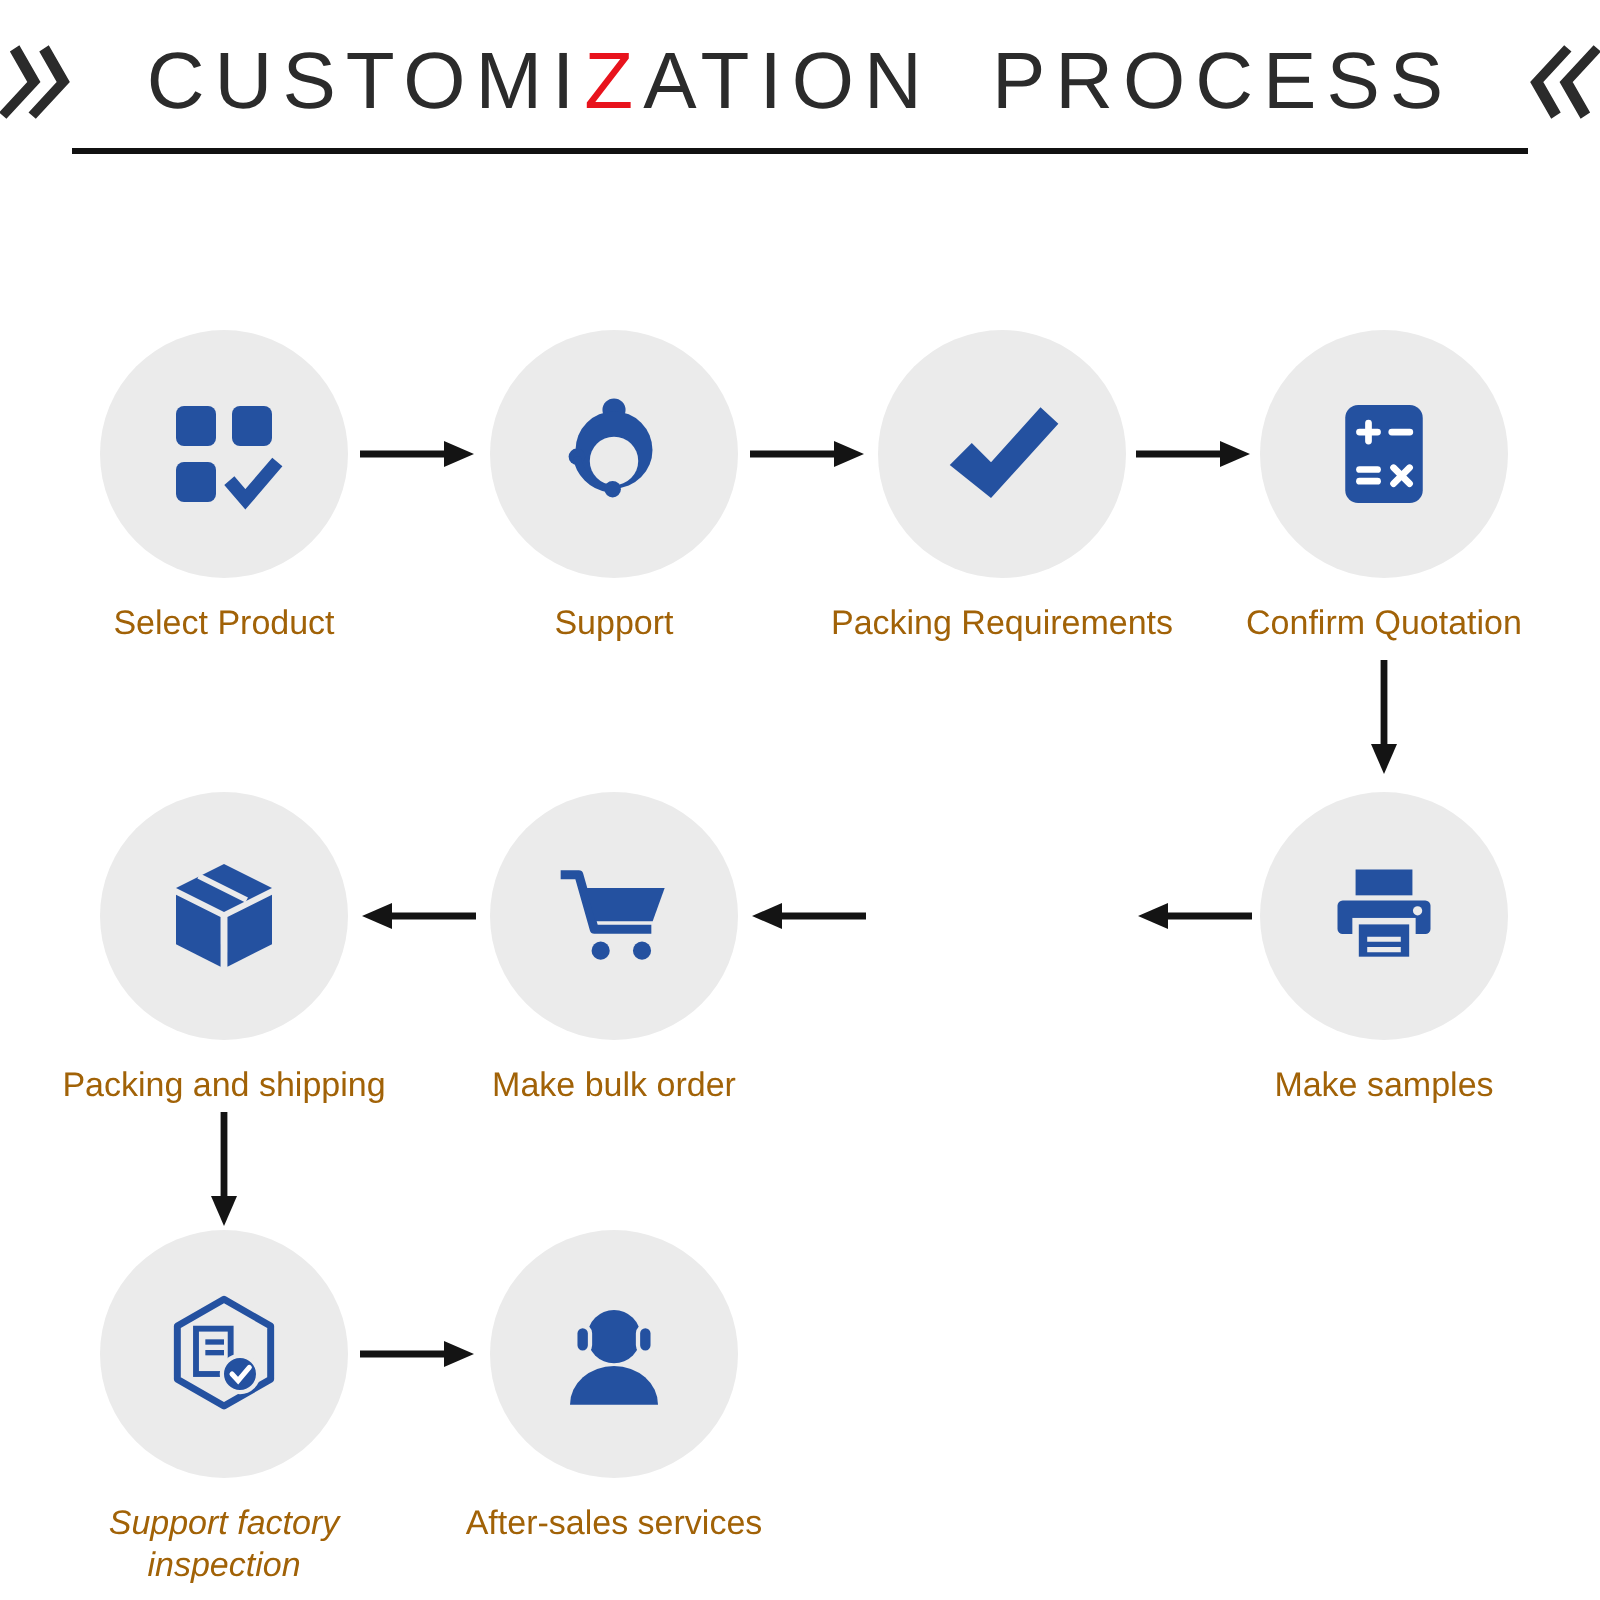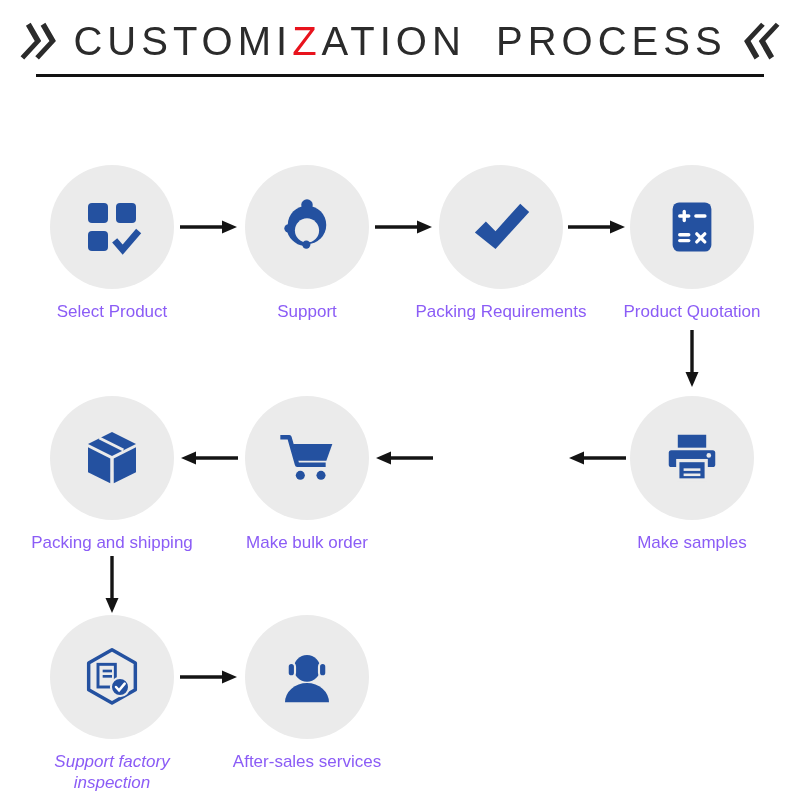--- a/index.html
+++ b/index.html
@@ -4,21 +4,21 @@
 <style>
   html,body { margin:0; padding:0; background:#ffffff; }
   .canvas {
     position:relative; width:800px; height:800px; margin:0 auto;
     background:#ffffff; font-family:"Liberation Sans", sans-serif; overflow:hidden;
   }
 
   
   .title-row {
     position:absolute; top:14px; left:0; width:800px; height:54px;
-    display:flex; align-items:center; justify-content:center; gap:16px;
+    display:flex; align-items:center; justify-content:space-between; gap:16px;
   }
   .title-text {
     margin:0; font-size:40px; font-weight:400; color:#2b2b2b;
     letter-spacing:5px; word-spacing:14px; white-space:nowrap;
   }
   .title-text .hl { color:#e8131d; }
   .mark { transform:skewX(-10deg); }
   .rule {
     position:absolute; top:74px; left:36px; width:728px; height:3px;
     background:#111111;
@@ -27,21 +27,21 @@
   
   .step {
     position:absolute; width:200px;
     display:flex; flex-direction:column; align-items:center;
   }
   .circle {
     width:124px; height:124px; border-radius:50%; background:#ebebeb;
     display:flex; align-items:center; justify-content:center;
   }
   .label {
-    margin-top:12px; font-size:17px; color:#8b5cf6; text-align:center;
+    margin-top:12px; font-size:17px; color:#a16207; text-align:center;
     line-height:1.25;
   }
   .narrow { max-width:158px;font-style:italic; }
 
   
   .blue-fill   { fill:#2451a0; }
   .blue-stroke { stroke:#2451a0; fill:none; }
   .bg-fill     { fill:#ebebeb; }
   .white-stroke{ stroke:#ffffff; fill:none; stroke-linecap:round; }
   .bg-stroke   { stroke:#ebebeb; }
@@ -111,21 +111,21 @@
           <path d="M14.5 15.5 h7"></path>
             <path d="M18 12 v7"></path>
           <path d="M27 15.5 h7"></path>
           <path d="M14.5 30 h7"></path>
             <path d="M14.5 34.5 h7"></path>
           <path d="M27.7 29.3 l6.2 6.2"></path>
             <path d="M33.9 29.3 l-6.2 6.2"></path>
         </g>
       </svg>
     </div>
-    <div class="label">Product Quotation</div>
+    <div class="label">Confirm Quotation</div>
   </div>
 
   <svg class="arrow" style="left:180px; top:219px" width="58" height="16">
     <line class="ast" x1="0" y1="8" x2="44" y2="8"></line>
       <polygon class="afill" points="42,1.5 57,8 42,14.5"></polygon>
   </svg>
   <svg class="arrow" style="left:375px; top:219px" width="58" height="16">
     <line class="ast" x1="0" y1="8" x2="44" y2="8"></line>
       <polygon class="afill" points="42,1.5 57,8 42,14.5"></polygon>
   </svg>

